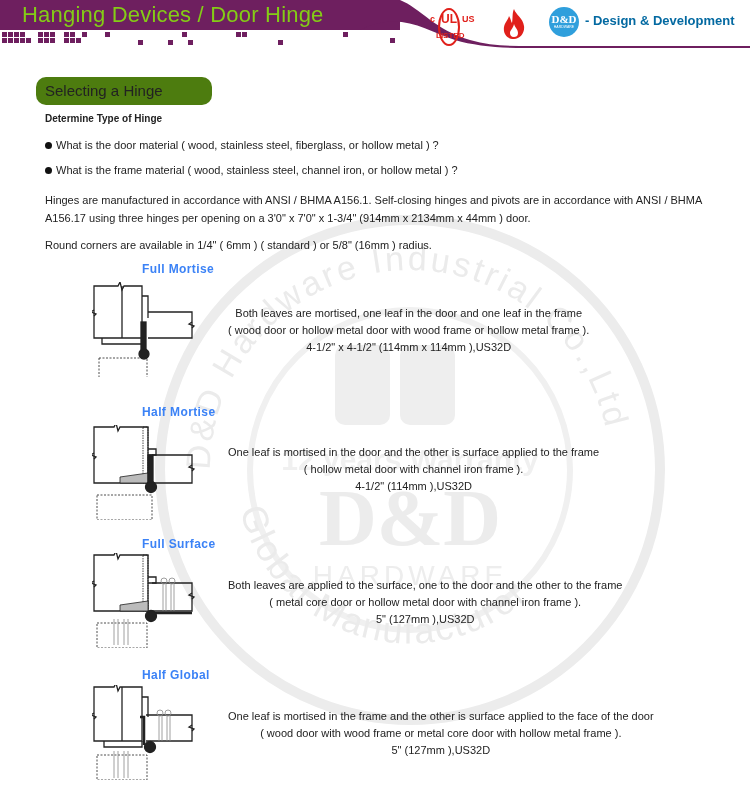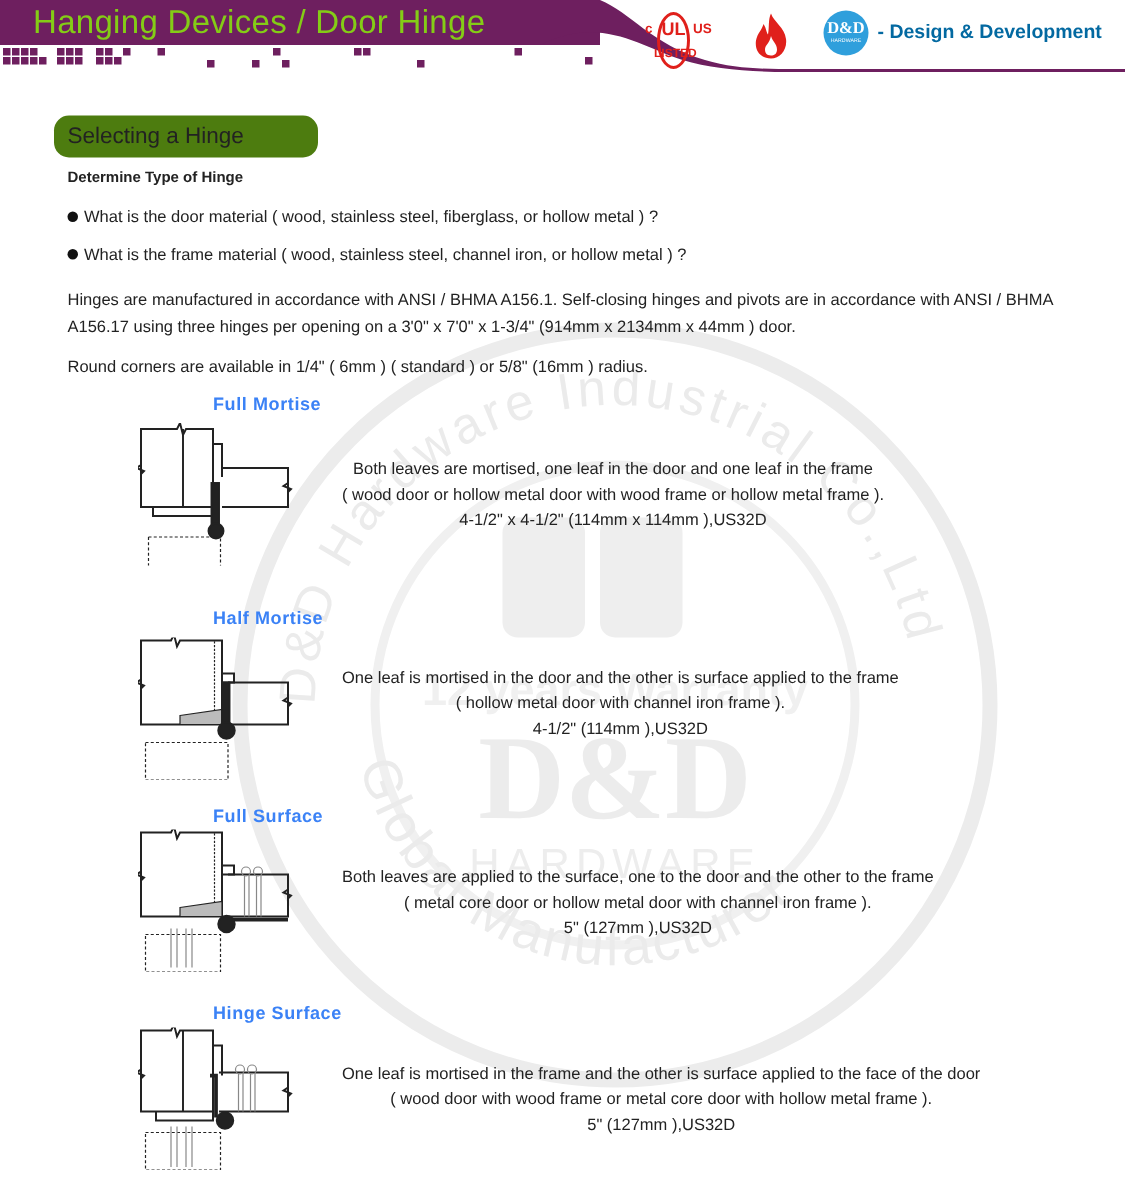--- a/index.html
+++ b/index.html
@@ -226,21 +226,21 @@
       <line x1="32" y1="66" x2="32" y2="92"></line>
       <line x1="36" y1="66" x2="36" y2="92"></line>
     </g>
 </svg>
 <div class="desc" style="top:577px">
   <div>Both leaves are applied to the surface, one to the door and the other to the frame</div>
   <div>( metal core door or hollow metal door with channel iron frame ).</div>
   <div>5" (127mm ),US32D</div>
 </div>
 
-<div class="type-title" style="top:668px">Hinge Surface</div>
+<div class="type-title" style="top:668px">Half Global</div>
 <svg class="diagram" style="top:685px" viewBox="0 0 110 95" fill="none" stroke="#222" stroke-width="1.3">
   <path d="M2,2 L22,2 L24,-2 L26,6 L28,2 L50,2 L50,56 L2,56 Z"></path>
   <path d="M2,28 L-1,30 L4,32 L2,34"></path>
   <line x1="30" y1="2" x2="30" y2="56"></line>
   <path d="M50,12 L56,12 L56,32"></path>
   <path d="M54,30 L100,30 L100,56 L54,56"></path>
   <path d="M100,40 L97,42 L102,44 L100,46"></path>
   <path d="M50,56 L50,62 L12,62 L12,56"></path>
   <path d="M48,32 L52,32 L52,60" stroke-width="2.5"></path>
   <circle cx="58" cy="62" r="5.5" fill="#222"></circle>

